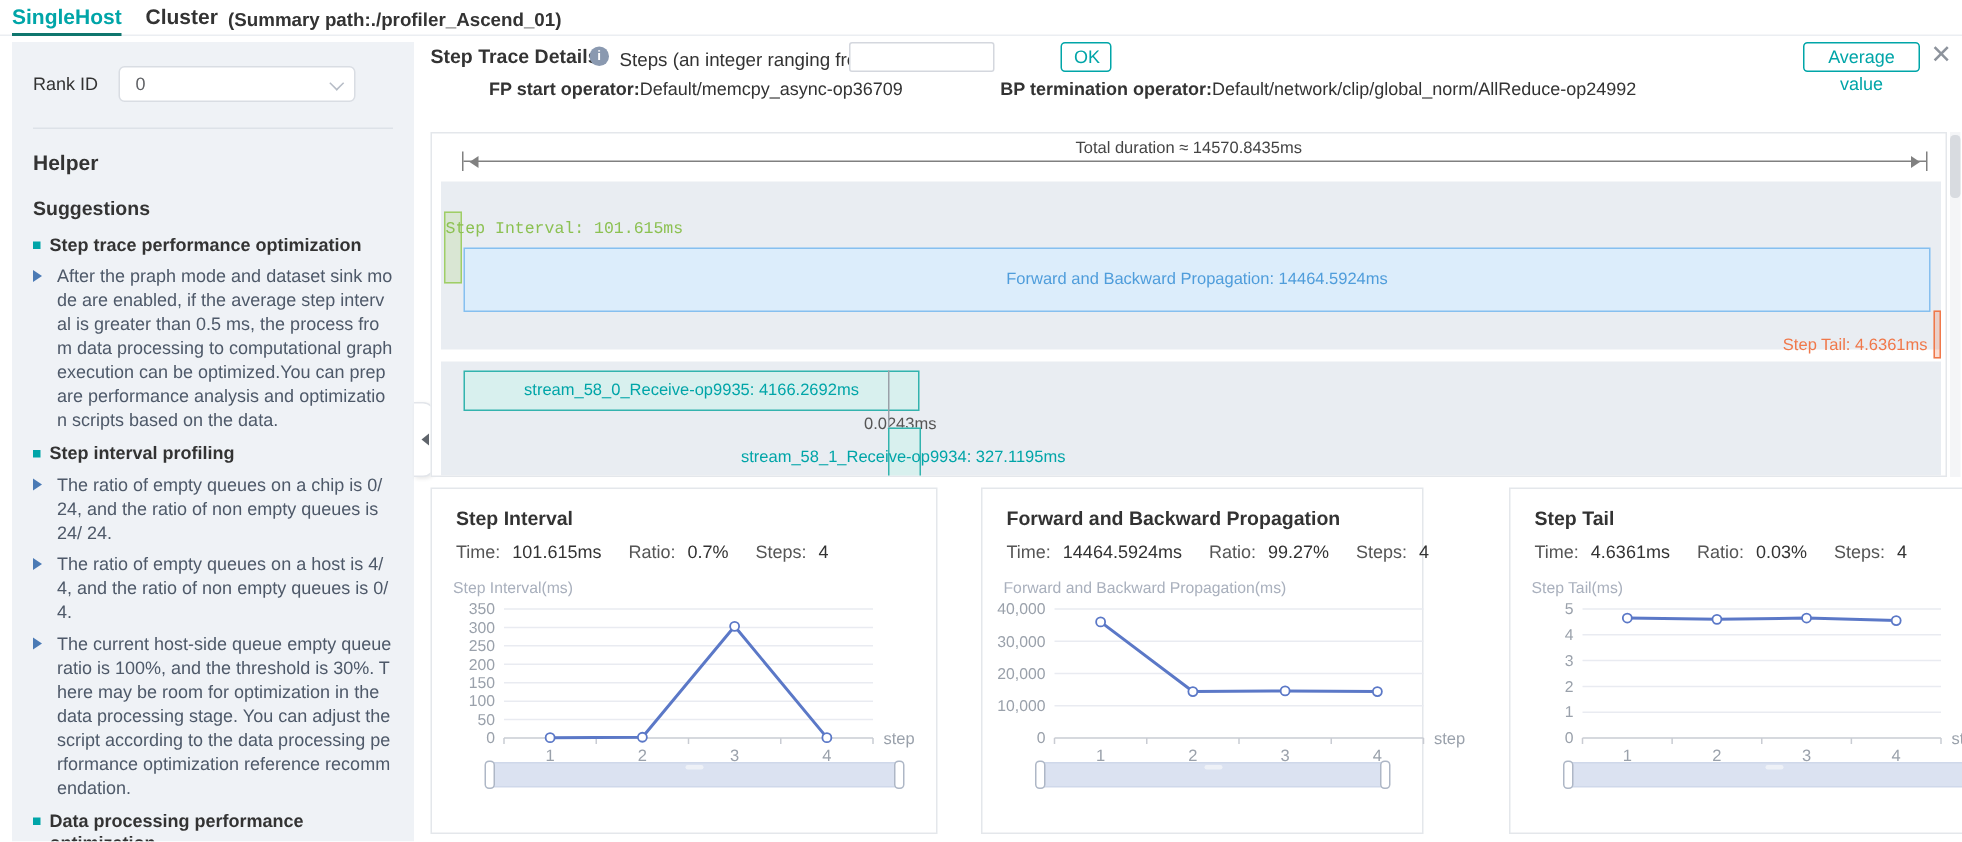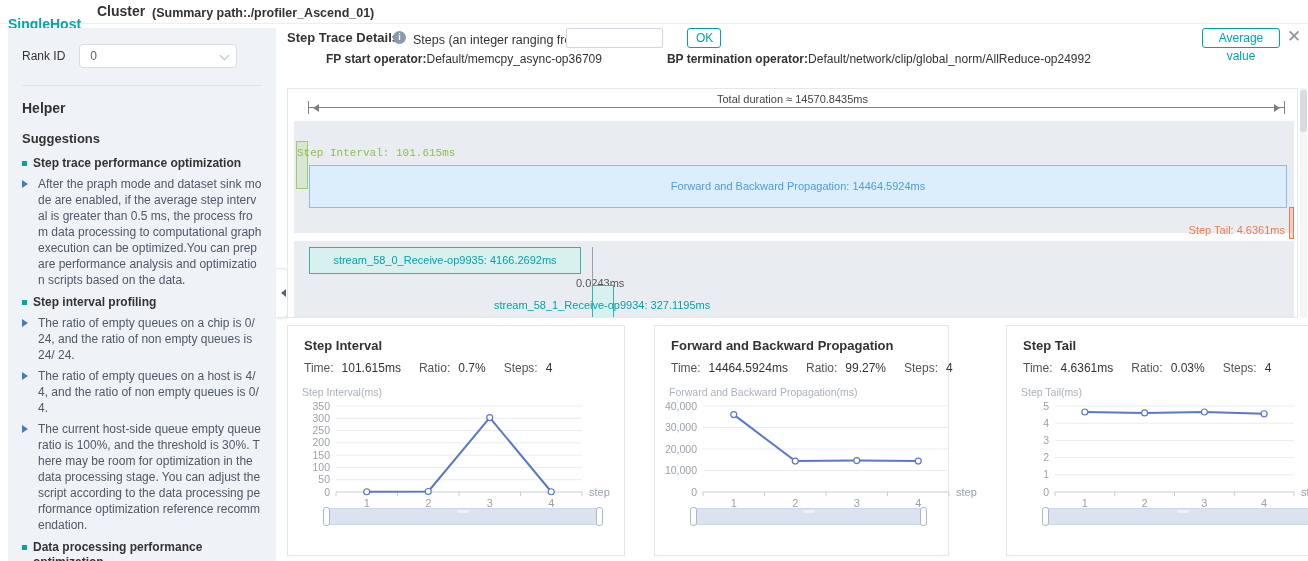--- a/index.html
+++ b/index.html
@@ -4,21 +4,21 @@
 <style>
   * { box-sizing: border-box; }
   html,body { margin:0; padding:0; }
   body {
     width:1308px; height:561px; position:relative; overflow:hidden;
     background:#fff; font-family:"Liberation Sans", sans-serif; color:#333;
   }
   
   .top-header { position:absolute; top:0; left:0; width:1308px; height:24px; background:#fff; border-bottom:1px solid #ebeef2; }
   .tab { position:absolute; top:3px; font-size:14px; font-weight:bold; cursor:pointer; padding-bottom:3px; }
-  .tab-sh { left:8px; color:#00a5a8; border-bottom:2px solid #4d7c0f;margin-top:13px; }
+  .tab-sh { left:8px; color:#00a5a8; border-bottom:2px solid #0f766e; }
   .tab-cl { left:97px; color:#333; }
   .summary-path { position:absolute; left:152px; top:6px; font-size:12.5px; font-weight:bold; color:#333; }
   
   .sidebar { position:absolute; left:8px; top:28px; width:268px; height:533px; background:#eff2f6; padding:0 14px; overflow:hidden; }
   .rank-row { margin-top:16px; display:flex; align-items:center; gap:14px; }
   .rank-label { font-size:12px; color:#333; }
   .rank-select { position:relative; width:158px; height:24px; background:#fff; border:1px solid #d9dde3; border-radius:4px; font-size:12px; color:#606266; line-height:22px; padding:0 22px 0 10px; cursor:pointer; }
   .chev { position:absolute; right:8px; top:7px; width:7px; height:7px; border-left:1px solid #b6bcc6; border-bottom:1px solid #b6bcc6; transform:rotate(-45deg); }
   .divider { height:1px; background:#dde2e8; margin:17px 0 0; }
   .helper-title { font-size:14px; font-weight:bold; color:#333; margin:14px 0 0; }
@@ -28,21 +28,21 @@
   .sg-item { display:flex; gap:6px; font-size:12px; color:#4e5969; line-height:16px; margin:3px 0 5px; word-break:break-all; }
   .tri { flex:none; width:0; height:0; border:4px solid transparent; border-left:6px solid #4a7ab5; margin-top:4px; }
   .collapse-tab { position:absolute; left:276px; top:268px; width:14px; height:50px; background:#fff; border:1px solid #e2e5ea; border-left:none; border-radius:0 8px 8px 0; box-shadow:1px 1px 3px rgba(0,0,0,.10); display:flex; align-items:center; justify-content:center; cursor:pointer; }
   .tri-left { width:0; height:0; border:4px solid transparent; border-right:5px solid #5f646b; margin-left:-3px; }
   
   .st-title { position:absolute; left:287px; top:30px; font-size:13px; font-weight:bold; color:#333; }
   .info-icon { position:absolute; left:393px; top:31px; width:13px; height:13px; border-radius:50%; background:#8a99b0; color:#fff; font-size:9px; font-weight:bold; text-align:center; line-height:13px; cursor:pointer; }
   .steps-hint { position:absolute; left:413px; top:33px; font-size:12.5px; color:#333; }
   .steps-input { position:absolute; left:566px; top:28px; width:97px; height:20px; border:1px solid #d4d7de; border-radius:2px; font-size:12px; padding:0 6px; outline:none; }
   .btn-teal { position:absolute; top:28px; height:20px; background:#fff; border:1px solid #00a5a8; border-radius:3px; color:#00a5a8; font-size:12px; line-height:18px; text-align:center; cursor:pointer; padding:0 8px; }
-  .ok-btn { left:687px; width:34px; }
+  .ok-btn { left:707px; width:34px; }
   .avg-btn { left:1202px; width:78px; }
   .close-x { position:absolute; left:1287px; top:27px; font-size:17px; color:#8d939c; cursor:pointer; line-height:20px; }
   .fpbp-row { position:absolute; left:287px; top:52px; font-size:12px; color:#333; }
   .fpbp-row b { font-weight:bold;padding-left:39px; }
   .bp-part { margin-left:26px; }
   
   .trace-panel { position:absolute; left:287px; top:88px; width:1011px; height:230px; background:#fff; border:1px solid #e4e7eb; overflow:hidden; }
   .dur-label { position:absolute; left:0; top:4px; width:100%; text-align:center; font-size:11px; color:#444; }
   .arrow-line { position:absolute; left:21px; right:13px; top:18px; border-top:1px solid #808archive08; border-top:1px solid #808080; }
   .end-bar { position:absolute; top:12px; width:1px; height:13px; background:#808080; }
@@ -54,21 +54,21 @@
   .band1 { top:32px; height:112px; }
   .band2 { top:152px; height:78px; }
   .tl-box { position:absolute; font-size:11px; }
   .si-box { left:2px; top:20px; width:12px; height:48px; background:rgba(159,206,102,.22); border:1px solid #9fce66; cursor:pointer; }
   .si-label { position:absolute; left:3px; top:26px; white-space:nowrap; color:#8cc152; font-size:11px;font-family:Liberation Mono, monospace; }
   .fbp-box { left:15px; top:44px; width:978px; height:43px; background:#dcedfb; border:1px solid #86bfef; cursor:pointer; }
   .fbp-label { position:absolute; left:0; top:14px; width:100%; text-align:center; color:#4f9ddb; font-size:11px; }
   .tail-box { left:995px; top:86px; width:5px; height:32px; background:rgba(240,120,74,.25); border:1px solid #f0784a; cursor:pointer; }
   .tail-label { position:absolute; right:9px; top:103px; color:#f0784a; font-size:11px; white-space:nowrap; }
   .stream-box { background:#d8f0ee; border:1px solid #33b3ae; cursor:pointer; }
-  .s0-box { position:absolute; left:15px; top:6px; width:272px; height:27px; }
+  .s0-box { position:absolute; left:15px; top:6px; width:304px; height:27px; }
   .s0-label { position:absolute; left:0; top:6px; width:100%; text-align:center; color:#00a5a8; font-size:11px; }
   .gap-label { position:absolute; left:282px; top:36px; font-size:11px; color:#555; }
   .vline { position:absolute; left:298px; top:6px; width:1px; height:66px; background:#9aa0a8; }
   .s1-box { position:absolute; left:298px; top:44px; width:22px; height:34px; }
   .s1-label { position:absolute; left:200px; top:58px; font-size:11px; color:#00a5a8; white-space:nowrap; }
   .trace-scroll { position:absolute; left:1300px; top:88px; width:7px; height:230px; background:#f4f5f7; }
   .trace-thumb { position:absolute; left:0; top:2px; width:7px; height:42px; background:#d8dbe0; border-radius:3px; cursor:pointer; }
   
   .card { position:absolute; top:325px; height:231px; background:#fff; border:1px solid #e4e7eb; }
   .card-title { position:absolute; left:16px; top:12px; font-size:13px; font-weight:bold; color:#333; }

